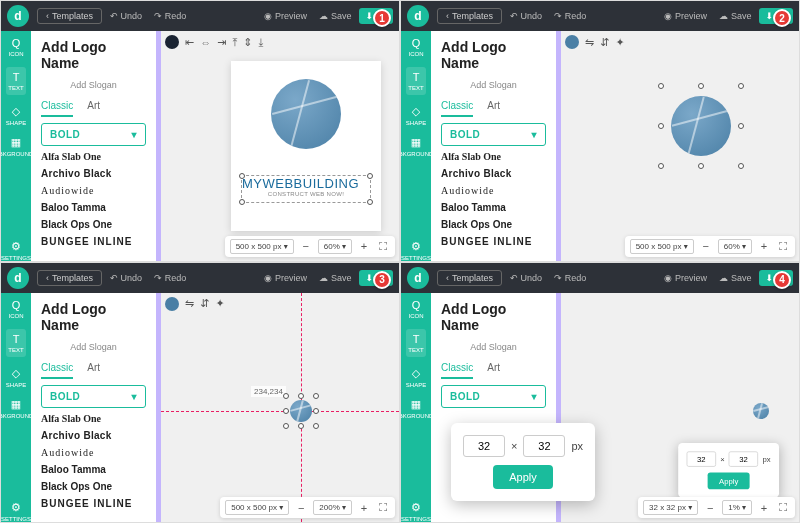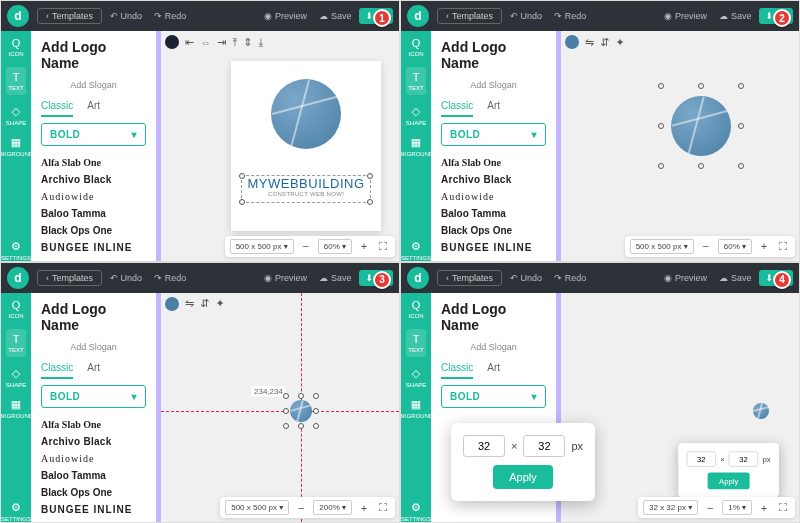--- a/index.html
+++ b/index.html
@@ -17,21 +17,21 @@
 .side-item{display:flex;flex-direction:column;align-items:center;color:#fff;font-size:6px;gap:2px}
 .side-item.active{background:rgba(255,255,255,.15);padding:4px 2px;border-radius:3px}
 .side-icon{font-size:11px}
 .side-sep{flex:1}
 .leftpanel{width:130px;background:#fff;padding:8px 10px;border-right:5px solid #c4b5fd;overflow:hidden}
 .h1{font-size:14px;font-weight:900;color:#222}
 .slogan{font-size:9px;color:#888;text-align:center;margin:9px 0 10px}
 .tabs{display:flex;gap:14px;font-size:10px;color:#666;margin-bottom:6px}
 .tab{padding-bottom:4px}
 .tab.active{color:#1abc9c;border-bottom:2px solid #1abc9c}
-.fontsel{border:1px solid #1abc9c;padding:5px 8px;border-radius:3px;display:flex;justify-content:space-between;align-items:center;color:#1abc9c;font-weight:900;font-size:10px;margin-bottom:8px;font-family:Impact,sans-serif;letter-spacing:.5px}
+.fontsel{border:1px solid #1abc9c;padding:5px 8px;border-radius:3px;display:flex;justify-content:space-between;align-items:center;color:#1abc9c;font-weight:900;font-size:10px;margin-bottom:2px;font-family:Impact,sans-serif;letter-spacing:.5px}
 .fontlist div{font-size:10px;padding:3px 0;color:#222}
 .f1{font-family:Impact;font-weight:900}
 .f2{font-weight:900;letter-spacing:.3px}
 .f3{font-family:Liberation Serif, serif;letter-spacing:1px}
 .f4{font-weight:600}
 .f5{font-weight:900}
 .f6{font-weight:700;letter-spacing:1px;font-size:9px}
 .canvas{flex:1;background:#f0f0f0;position:relative}
 .canvas-inner{position:absolute;inset:0}
 .contextbar{position:absolute;top:4px;left:4px;display:flex;gap:6px;align-items:center;font-size:11px;color:#555}
@@ -51,21 +51,21 @@
 .bb-sel{border:1px solid #ccc;padding:2px 5px;border-radius:2px;font-size:8px}
 .bb-btn{width:14px;height:14px;display:flex;align-items:center;justify-content:center;font-size:11px;color:#555}
 .guide{position:absolute;background:#e91e63}
 .guide.h{height:1px;left:0;right:0}
 .guide.v{width:1px;top:0;bottom:0}
 .coord{position:absolute;font-size:8px;color:#666;background:rgba(255,255,255,.8);padding:1px 3px}
 .popup{position:absolute;background:#fff;border-radius:6px;box-shadow:0 4px 16px rgba(0,0,0,.25);padding:12px;display:flex;flex-direction:column;align-items:center;gap:8px}
 .popup-row{display:flex;align-items:center;gap:6px;font-size:11px;color:#444}
 .popup input{width:42px;padding:4px;border:1px solid #ccc;border-radius:3px;text-align:center;font-size:11px}
 .apply-btn{background:#1abc9c;color:#fff;border:none;padding:6px 16px;border-radius:4px;font-size:11px;cursor:pointer}
-.logotxt{font-family:Impact,sans-serif;color:#1a6b9c;font-size:13px;letter-spacing:.5px;text-align:center}
+.logotxt{font-family:Impact,sans-serif;color:#1a6b9c;font-size:13px;letter-spacing:.5px;}
 .logosub{font-size:6px;color:#888;text-align:center;letter-spacing:.3px}
 </style>
 </head>
 <body>
 
 <div class="grid">
 
 <div class="panel">
 <div class="topbar">
 <div class="logo-d">d</div>

